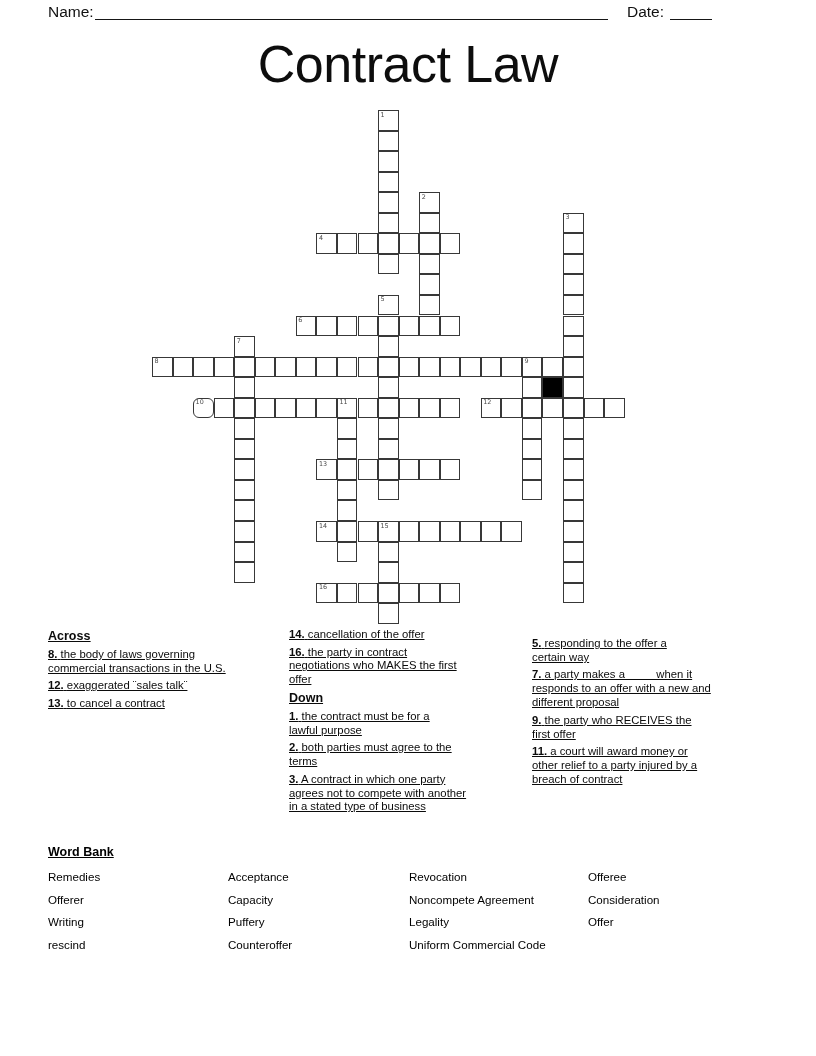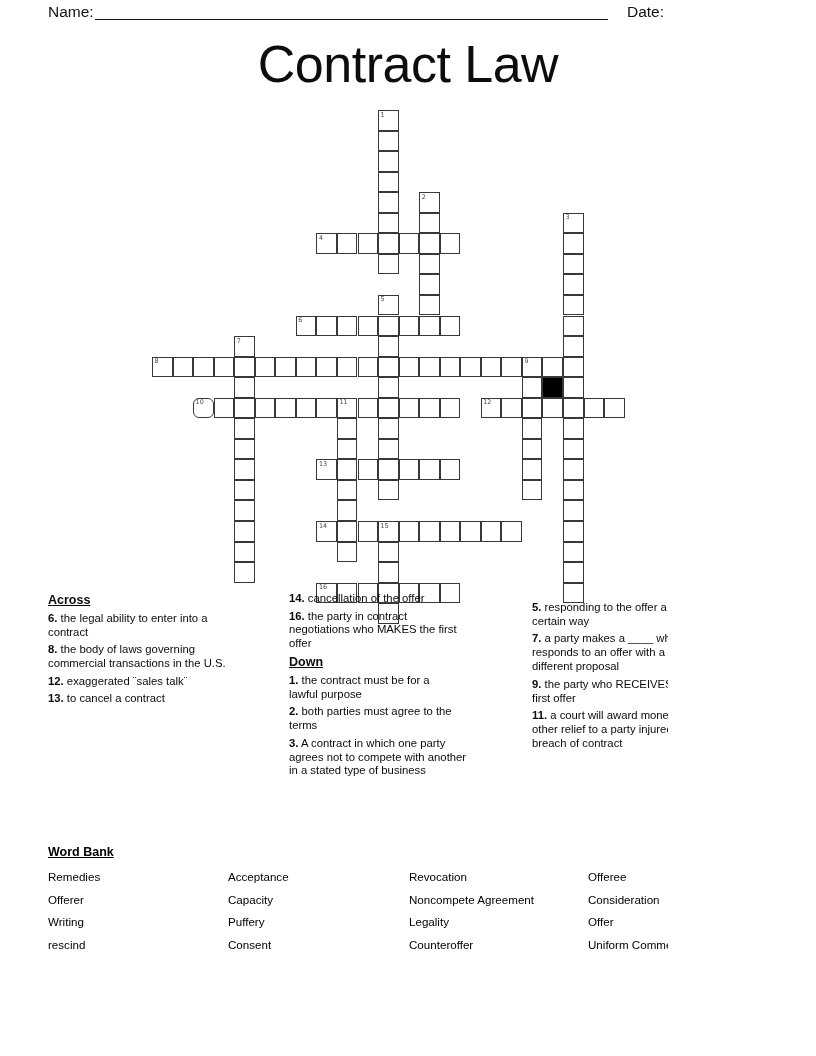--- a/index.html
+++ b/index.html
@@ -1,36 +1,36 @@
 <!DOCTYPE html>
 <html><head>
 <meta charset="utf-8">
 <style>
   html,body{margin:0;padding:0;background:#fff;}
   .page{position:relative;width:668px;height:1056px;background:#ffffff;overflow:hidden;
-        font-family:"Liberation Sans",sans-serif;color:#000;}
+        font-family:"Liberation Sans",sans-serif;color:#000;padding-left:44px;}
 
   
   .hdr-label{position:absolute;font-size:15.5px;color:#111;}
   .hdr-line{position:absolute;height:16px;border-bottom:1.5px solid #161616;}
 
   
   .title{position:absolute;top:38px;left:0;width:816px;text-align:center;
          font-size:52px;line-height:1;letter-spacing:-0.5px;color:#0d0d0d;}
 
   
   .grid{position:absolute;left:152px;top:110px;width:473px;height:514px;}
   .cell{position:absolute;width:20.55px;height:20.55px;box-sizing:border-box;
         border:1.4px solid #383838;background:#fff;}
   .cell.black{background:#000;}
   .cell .num{position:absolute;top:0.5px;left:1.5px;font-size:6.4px;line-height:1;
              color:#4a4a4a;font-family:"DejaVu Sans",sans-serif;}
 
   
-  .clue-col{position:absolute;top:592px;width:246px;font-size:11.3px;line-height:13.9px;color:#0b0b0b;}
+  .clue-col{position:absolute;top:628px;width:246px;font-size:11.3px;line-height:13.9px;color:#0b0b0b;text-decoration:underline;}
   .clue-col.c1{left:48px;} .clue-col.c2{left:289px;} .clue-col.c3{left:532px;margin-top:9px;}
   .clue{margin:0 0 3.6px 0;}
   .clue .cnum{font-weight:bold;}
   .clue .ctext{white-space:pre-line;}
   .clue-header{font-size:12.5px;font-weight:bold;text-decoration:underline;
                margin:1px 0 5px 0;line-height:14px;}
 
   
   .wb-header{position:absolute;left:48px;top:845px;font-size:12.5px;font-weight:bold;
              text-decoration:underline;line-height:14px;}
@@ -219,22 +219,20 @@
       <div class="cell" style="left: 184.95px; top: 472.65px;"></div>
       <div class="cell" style="left: 205.5px; top: 472.65px;"></div>
       <div class="cell" style="left: 246.6px; top: 472.65px;"></div>
       <div class="cell" style="left: 267.15px; top: 472.65px;"></div>
       <div class="cell" style="left: 287.7px; top: 472.65px;"></div>
       <div class="cell black" style="left: 390.45px; top: 267.15px;"></div>
     </div>
 
   <div class="clue-col c1" id="clue-col-1">
       <div class="clue-header">Across</div>
-      <div class="clue"><span class="cnum">6.</span> <span class="ctext">the legal ability to enter into a
-contract</span></div>
       <div class="clue"><span class="cnum">8.</span> <span class="ctext">the body of laws governing
 commercial transactions in the U.S.</span></div>
       <div class="clue"><span class="cnum">12.</span> <span class="ctext">exaggerated ¨sales talk¨</span></div>
       <div class="clue"><span class="cnum">13.</span> <span class="ctext">to cancel a contract</span></div>
     </div>
   <div class="clue-col c2" id="clue-col-2">
       <div class="clue"><span class="cnum">14.</span> <span class="ctext">cancellation of the offer</span></div>
       <div class="clue"><span class="cnum">16.</span> <span class="ctext">the party in contract
 negotiations who MAKES the first
 offer</span></div>
@@ -268,18 +266,17 @@
       <div class="wb-word">Offeree</div>
       <div class="wb-word">Offerer</div>
       <div class="wb-word">Capacity</div>
       <div class="wb-word">Noncompete Agreement</div>
       <div class="wb-word">Consideration</div>
       <div class="wb-word">Writing</div>
       <div class="wb-word">Puffery</div>
       <div class="wb-word">Legality</div>
       <div class="wb-word">Offer</div>
       <div class="wb-word">rescind</div>
-      <div class="wb-word">Consent</div>
       <div class="wb-word">Counteroffer</div>
       <div class="wb-word">Uniform Commercial Code</div>
     </div>
 
 </div>
 
 </body></html>

